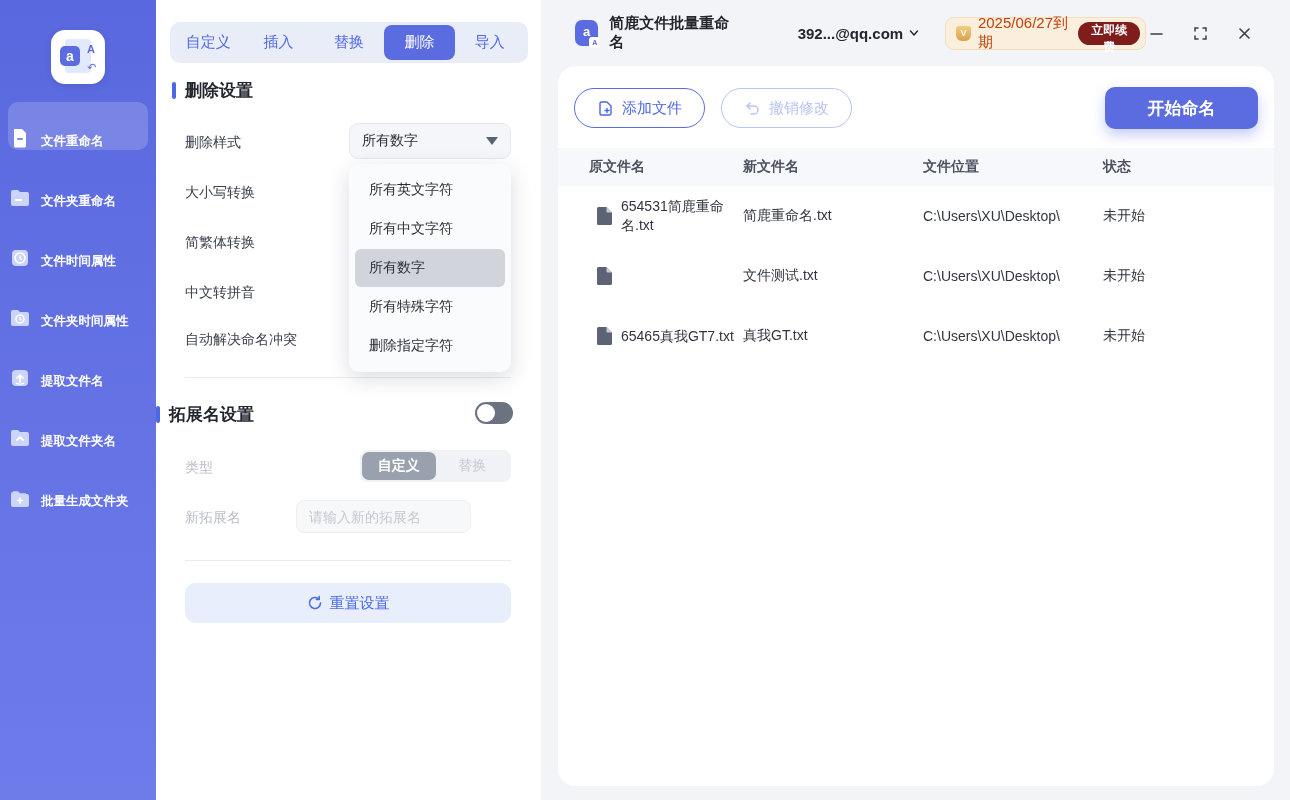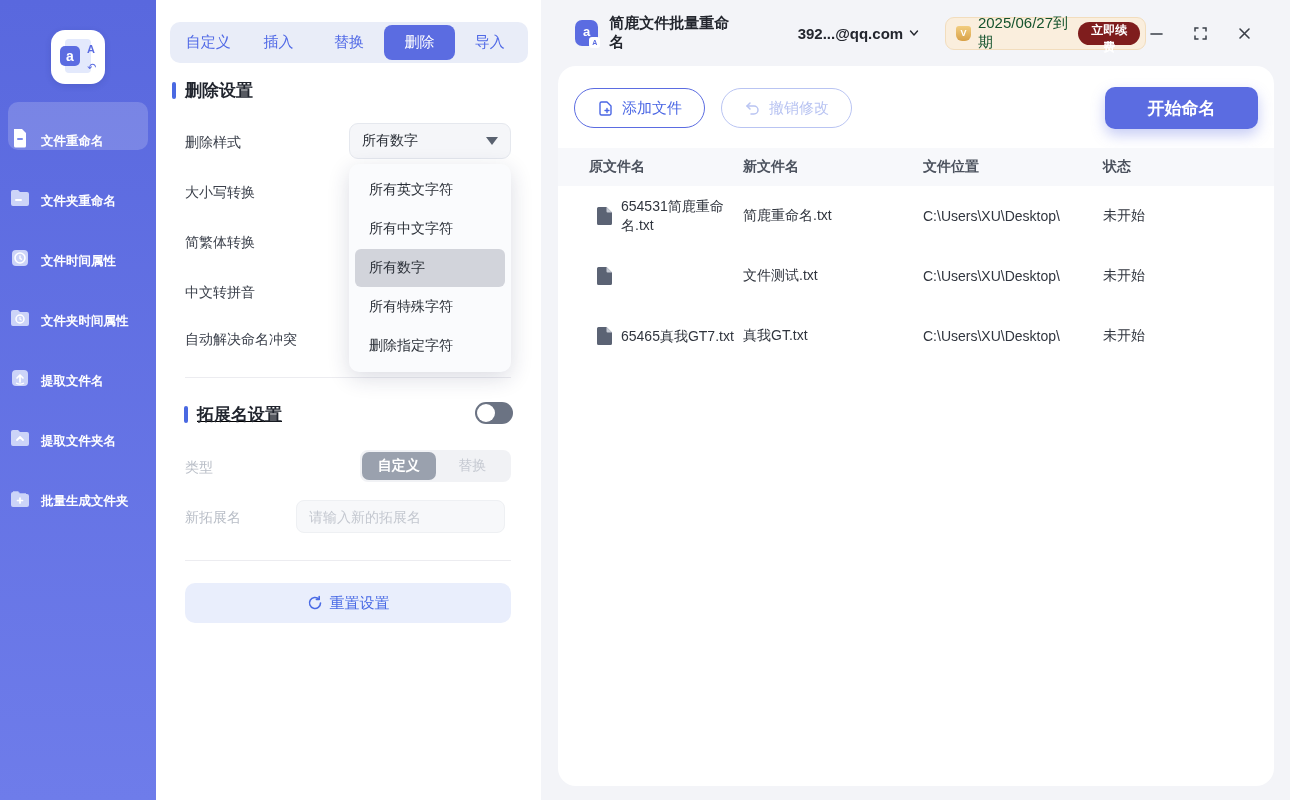--- a/index.html
+++ b/index.html
@@ -35,36 +35,36 @@
   .select-tri { width:0; height:0; border-left:6px solid transparent; border-right:6px solid transparent; border-top:8px solid #5a6270; }
   .popup { position:absolute; left:193px; top:164px; width:162px; background:#fafbfd; border-radius:10px; box-shadow:0 6px 22px rgba(30,40,80,.16); padding:6px 0; z-index:20; }
   .opt { height:38px; display:flex; align-items:center; padding-left:14px; font-size:14px; color:#2b3038; margin:1px 6px; border-radius:6px; cursor:pointer; }
   .opt.selected { background:#d2d4db; }
   .divider { position:absolute; left:29px; width:326px; height:1px; background:#ececf0; }
   .toggle { position:absolute; left:319px; top:402px; width:38px; height:22px; background:#6b7383; border-radius:11px; cursor:pointer; }
   .toggle .knob { position:absolute; left:2px; top:2px; width:18px; height:18px; background:#fff; border-radius:50%; }
   .seg { position:absolute; left:204px; top:450px; width:151px; height:32px; background:#f1f2f5; border-radius:8px; display:flex; padding:2px; }
   .seg-btn { flex:1; display:flex; align-items:center; justify-content:center; font-size:14px; color:#c6cad2; border-radius:7px; cursor:pointer; }
   .seg-btn.on { background:#9aa1ae; color:#fff; font-weight:bold; }
-  .ext-input { position:absolute; left:140px; top:500px; width:209px; height:33px; background:#f7f8fa; border:1px solid #eef0f3; border-radius:8px; padding:0 12px; font-size:14px; color:#2b3038; }
+  .ext-input { position:absolute; left:140px; top:500px; width:175px; height:33px; background:#f7f8fa; border:1px solid #eef0f3; border-radius:8px; padding:0 12px; font-size:14px; color:#2b3038; }
   .ext-input::placeholder { color:#c4c8d0; }
   .reset-btn { position:absolute; left:29px; top:583px; width:326px; height:40px; background:#e9eefc; border:none; border-radius:10px; color:#4a6be5; font-size:15px; display:flex; align-items:center; justify-content:center; gap:7px; cursor:pointer; }
 
   
   .right { flex:1; display:flex; flex-direction:column; background:#f3f4f8; }
   .titlebar { height:66px; display:flex; align-items:center; padding-left:34px; flex-shrink:0; }
   .mini-logo { width:26px; height:26px; background:#5b6ce1; border-radius:7px; position:relative; color:#fff; font-weight:bold; font-size:13px; line-height:24px; text-align:center; }
   .mini-logo .m-a { position:absolute; right:-2px; bottom:-2px; width:11px; height:11px; background:#fff; border-radius:3px; color:#5b6ce1; font-size:7px; line-height:11px; font-weight:bold; }
   .win-title { font-size:15px; font-weight:bold; color:#23262e; margin-left:11px; }
   .account { display:flex; align-items:center; margin-left:22px; cursor:pointer; }
   .account-text { font-size:15px; font-weight:bold; color:#23262e;margin-left:46px; }
   .chev { margin-left:6px; width:10px; height:10px; }
   .license { margin-left:26px; height:33px; background:#faeedd; border:1px solid #f2ddbd; border-radius:9px; display:flex; align-items:center; padding:0 5px 0 10px; }
   .vbadge { width:17px; height:15px; background:linear-gradient(180deg,#f2cd7f,#d8a148); border-radius:3px 3px 6px 6px; color:#fff; font-size:9px; font-weight:bold; text-align:center; line-height:15px; margin-right:7px; }
-  .lic-text { font-size:15px; color:#14532d; margin-right:9px; }
+  .lic-text { font-size:15px; color:#c2410c; margin-right:9px; }
   .renew { height:23px; background:#7f1d1d; border:none; border-radius:12px; color:#fff; font-size:12px; font-weight:bold; padding:0 10px; cursor:pointer; }
   .win-ctrls { margin-left:auto; display:flex; align-items:center; gap:24px; padding-right:36px; }
   .wbtn { width:20px; height:20px; display:flex; align-items:center; justify-content:center; cursor:pointer; color:#3a3f48; }
   .wbtn svg { width:15px; height:15px; }
 
   .card { margin:0 16px 14px 17px; flex:1; background:#fff; border-radius:18px; overflow:hidden; display:flex; flex-direction:column; }
   .toolbar { display:flex; align-items:center; padding:18px 16px 0 16px; height:66px; flex-shrink:0; }
   .tool-btn { height:40px; border-radius:20px; background:#fff; border:1px solid #5b6ce1; color:#4a66e4; font-size:15px; display:flex; align-items:center; gap:8px; padding:0 22px; margin-right:16px; cursor:pointer; }
   .tool-btn svg { width:17px; height:17px; }
   .tool-btn.disabled { border-color:#b9c4f2; color:#b9c4f2; cursor:default; }
@@ -189,21 +189,21 @@
     <div class="popup">
       <div class="opt">所有英文字符</div>
       <div class="opt">所有中文字符</div>
       <div class="opt selected">所有数字</div>
       <div class="opt">所有特殊字符</div>
       <div class="opt">删除指定字符</div>
     </div>
 
     <div class="divider" style="top:377px;"></div>
 
-    <div class="sec-head" style="left:28px; top:403px;text-decoration:underline;">
+    <div class="sec-head" style="left:0; top:403px;">
       <span class="sec-bar"></span>
       <span class="sec-title">拓展名设置</span>
     </div>
     <div class="toggle">
         <span class="knob"></span>
       </div>
 
     <div class="form-label dim" style="top:459px;">类型</div>
     <div class="seg">
       <div class="seg-btn on">自定义</div>

